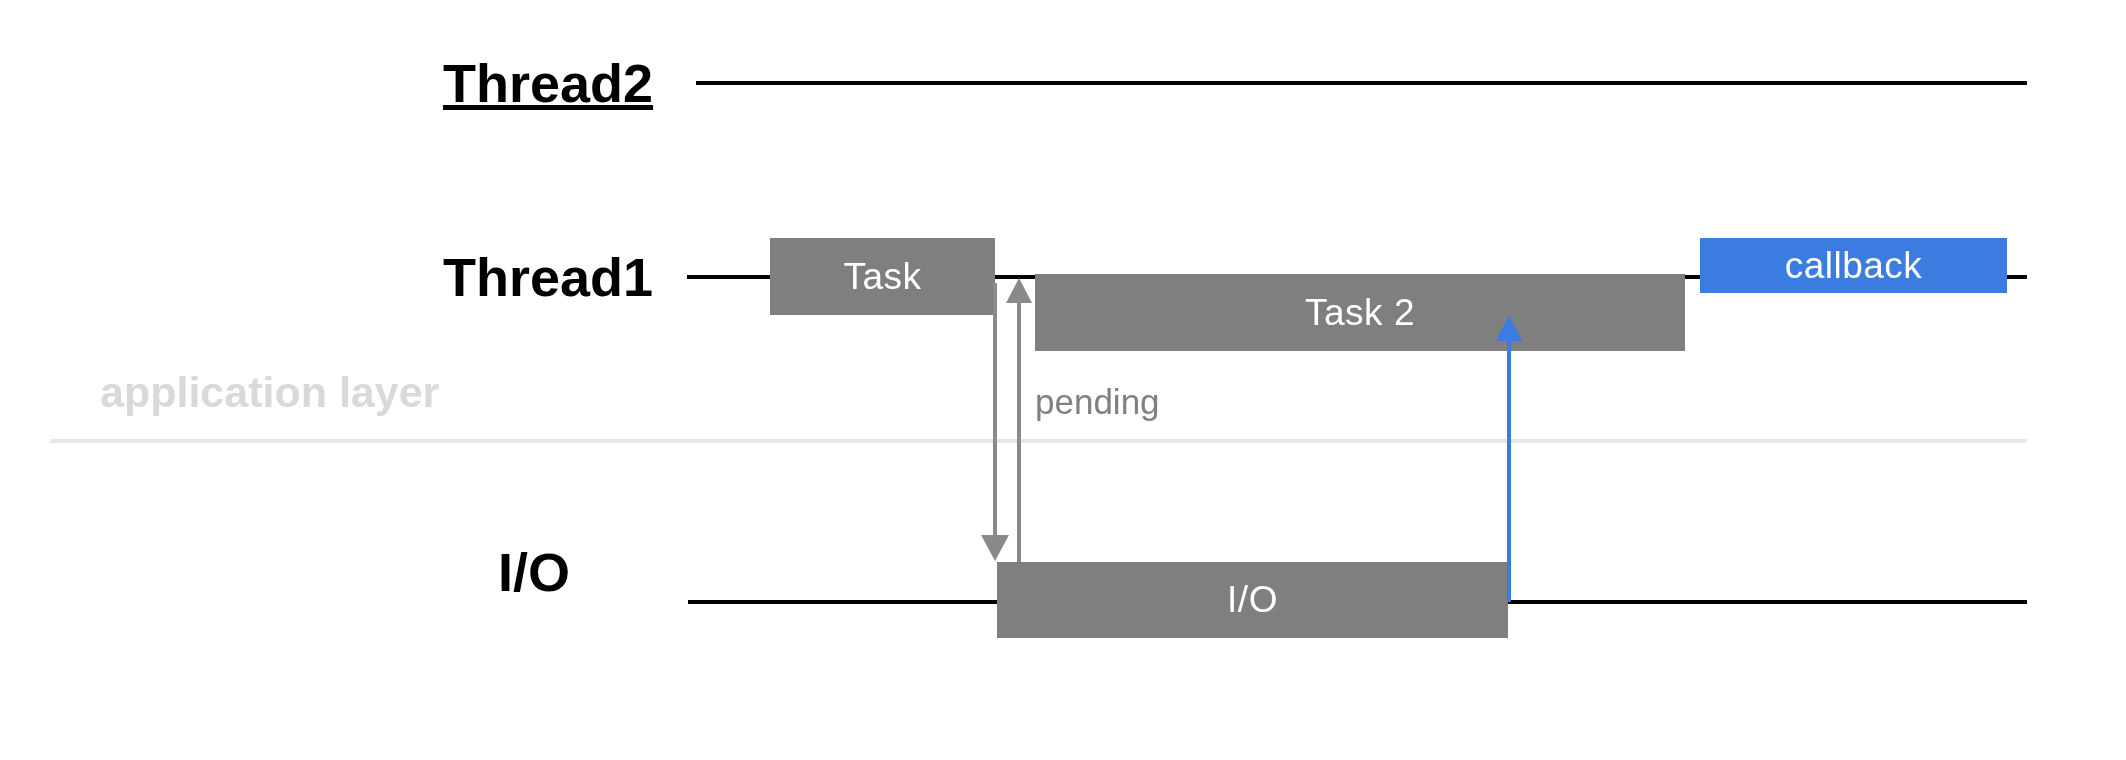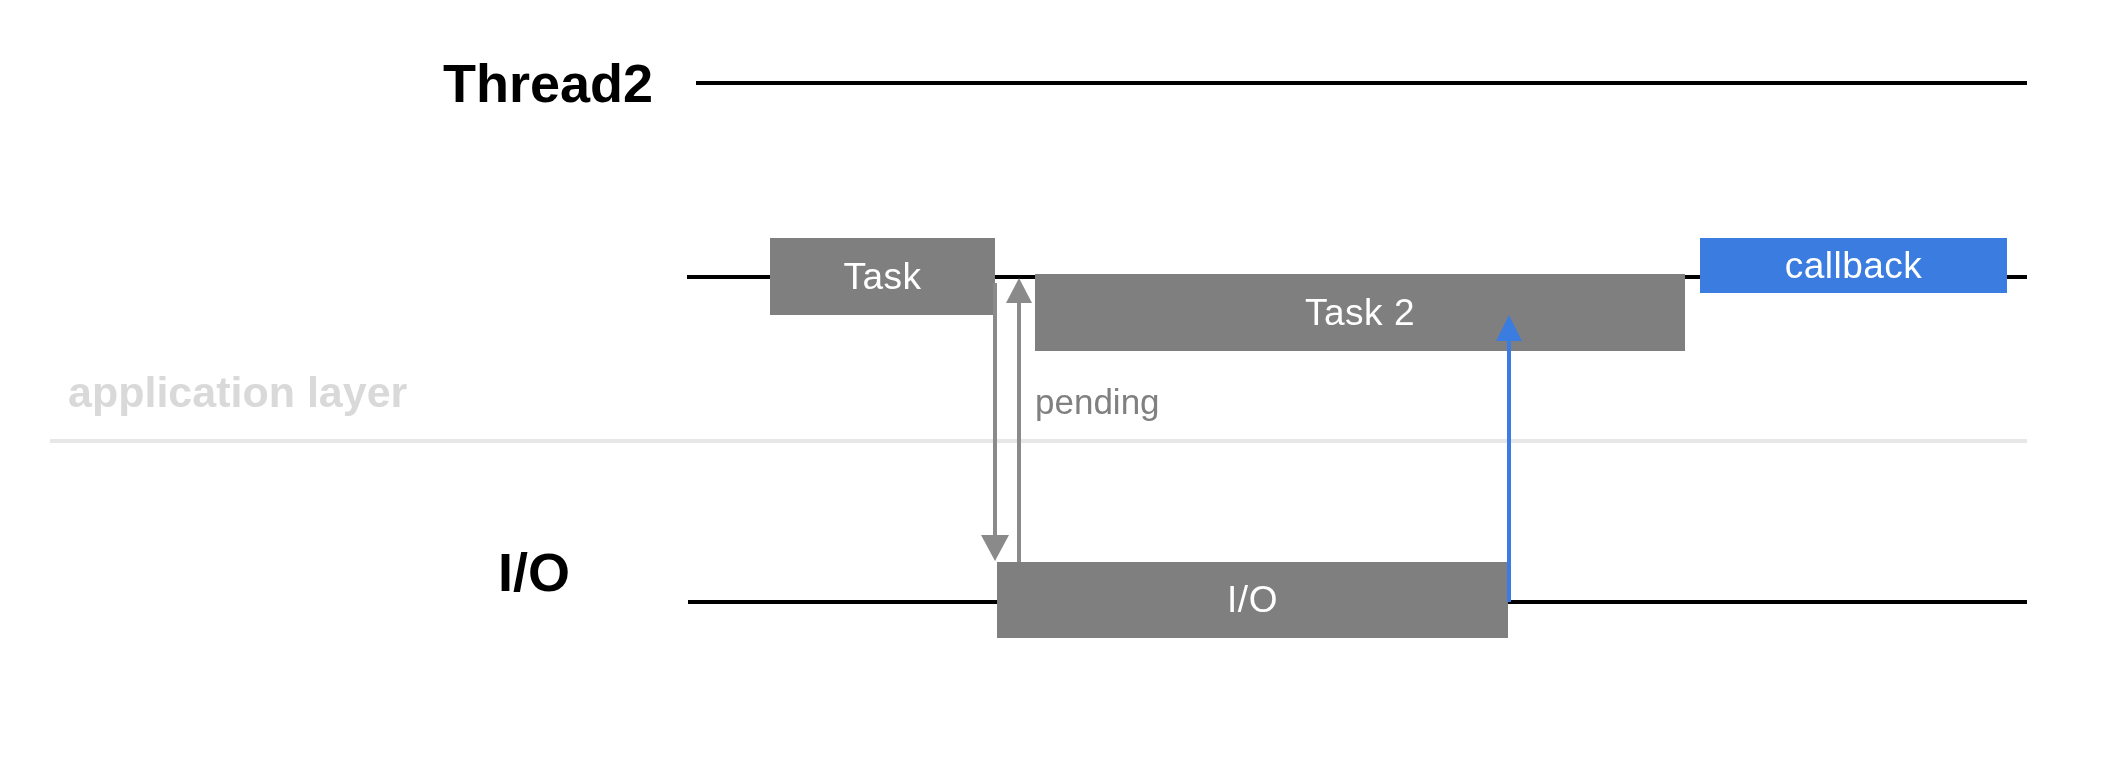--- a/index.html
+++ b/index.html
@@ -41,20 +41,21 @@
   .blue-box { background: #3B7CE0; }
 
   
   .layer-divider { position: absolute; height: 4px; background: #E7E7E7; }
   .layer-label {
     position: absolute;
     font-size: 43px;
     font-weight: 600;
     color: #D9D9D9;
     white-space: nowrap;
+    margin-left: 32px;
   }
 
   
   .annotation { position: absolute; font-size: 35px; white-space: nowrap; }
   .annotation.gray { color: #808080; }
   .annotation.blue { color: #3B7CE0; }
 
   
   .arrow-shaft { position: absolute; width: 4px; }
   .shaft-gray { background: #8A8A8A; }
@@ -82,21 +83,22 @@
 <div id="canvas">
 
   <div class="lifeline" style="left:696px; top:81px;  width:1331px;"></div>
   <div class="lifeline" style="left:687px; top:275px; width:1340px;"></div>
   <div class="lifeline" style="left:688px; top:600px; width:1339px;"></div>
 
   <div class="layer-divider" style="left:50px; top:439px; width:1977px;"></div>
 
   <div class="layer-label" style="left:68px; top:368px;">application layer</div>
 
-  <div class="thread-label" style="left:443px; top:55px;">Thread2</div>
+  <div class="thread-label" style="left:443px; top:55px;text-decoration:underline;">Thread2</div>
+  <div class="thread-label" style="left:443px; top:249px;">Thread1</div>
   <div class="thread-label centered" style="left:434px; top:544px; width:200px;">
     <div>I/O</div>
   </div>
 
   <div class="task-box gray-box" style="left:770px; top:238px; width:225px; height:77px;">
     <span>Task</span>
   </div>
   <div class="task-box gray-box" style="left:1035px; top:238px; width:650px; height:77px;margin-top:36px;">
     <span>Task 2</span>
   </div>

